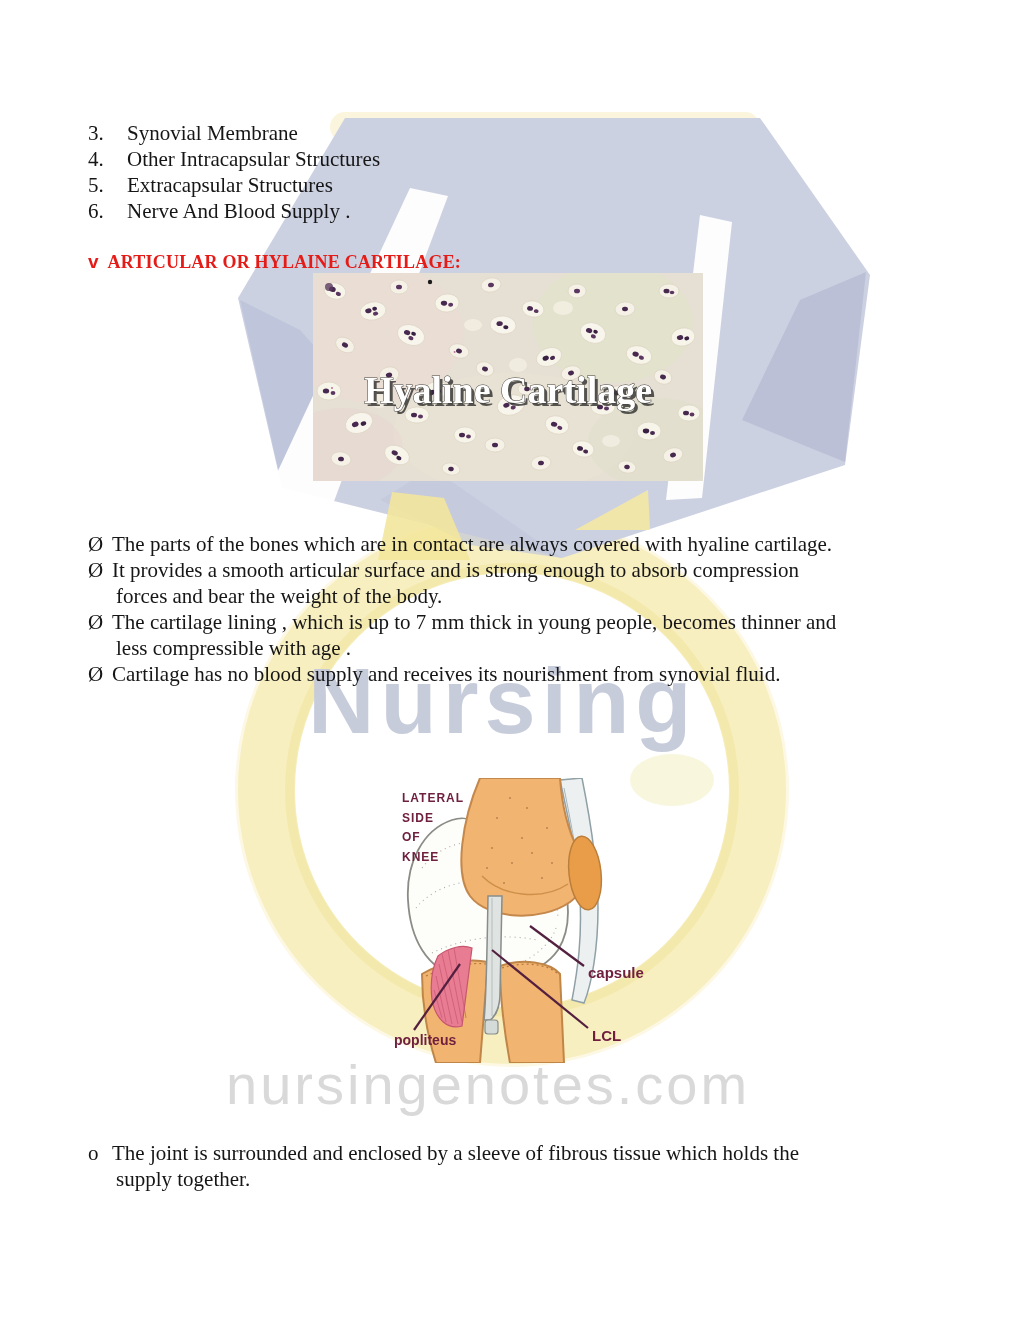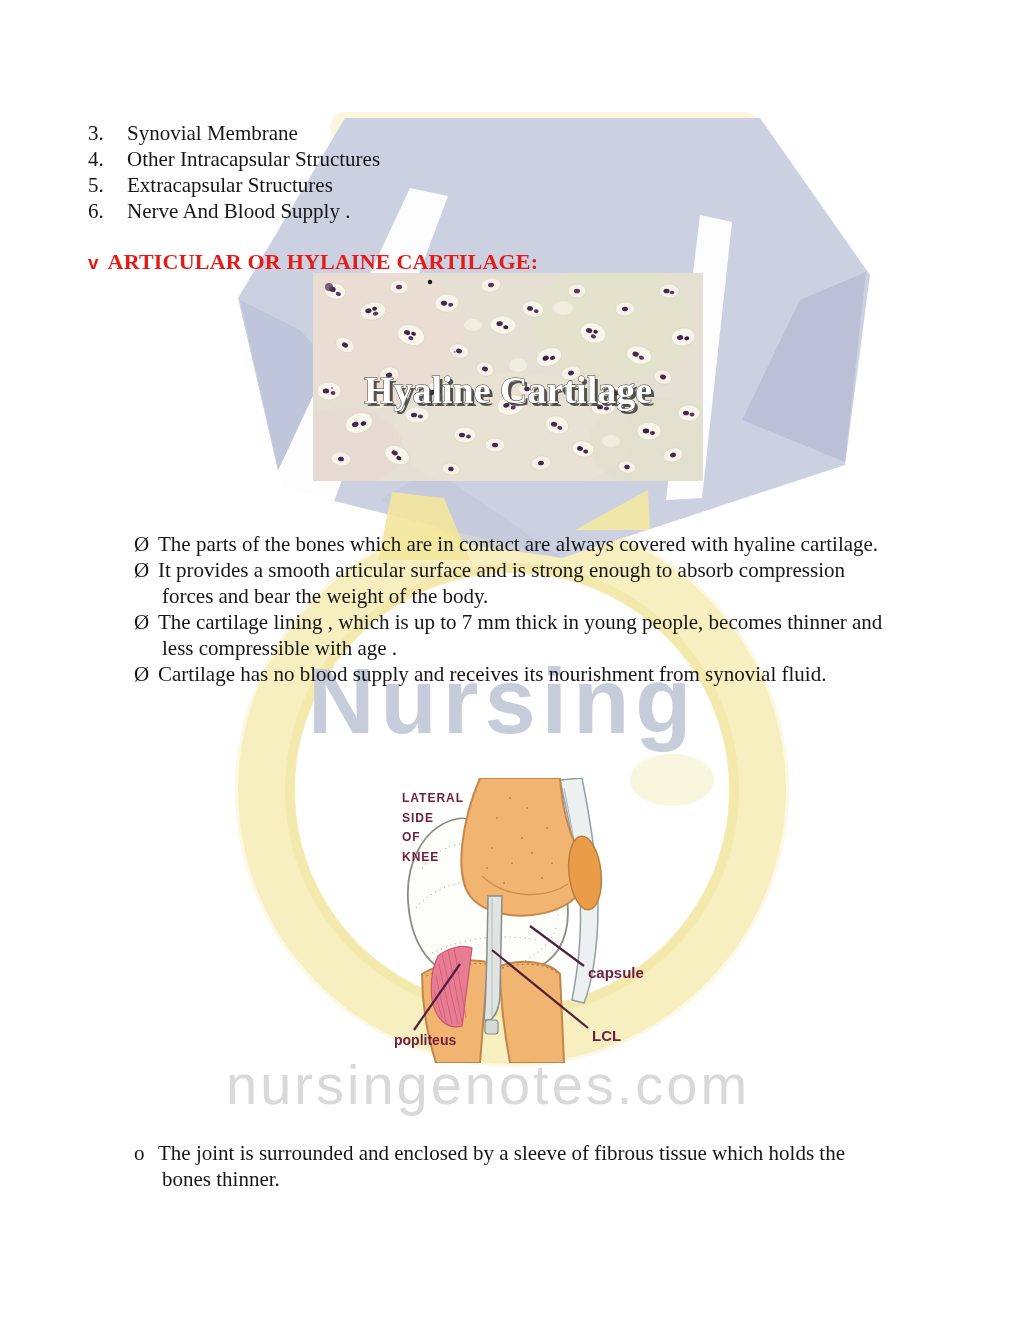--- a/index.html
+++ b/index.html
@@ -6,28 +6,28 @@
   .page{position:relative;width:1024px;height:1325px;background:#ffffff;overflow:hidden;
         font-family:"Liberation Serif",serif;color:#161616;}
   .layer{position:absolute;left:0;top:0;}
   
   .numlist{position:absolute;left:88px;top:120px;font-size:21px;}
   .nrow{display:flex;height:26px;line-height:26px;white-space:nowrap;}
   .nrow .num{width:39px;}
   
   .heading{position:absolute;left:88px;height:26px;line-height:24px;white-space:nowrap;color:#e51b17;}
   .heading .vmark{font-family:"Liberation Sans",sans-serif;font-weight:700;font-size:19px;margin-right:9px;}
-  .heading .htext{font-weight:700;font-size:22px;letter-spacing:.2px;}
+  .heading .htext{font-weight:700;font-size:18px;letter-spacing:.2px;}
   #heading-articular{top:250px;}
   #heading-capsule{top:736px;}
   
   .bullets{position:absolute;left:88px;font-size:21px;white-space:nowrap;}
   #cartilage-bullets{top:531px;}
   #capsule-bullets{top:1140px;}
-  .brow{height:26px;line-height:26px;margin-left:46px;}
+  .brow{height:26px;line-height:26px;}
   .brow .bmark{display:inline-block;width:24px;}
   .brow.indent{padding-left:28px;font-family:Liberation Serif, serif;}
   
   #cartilage-figure{position:absolute;left:313px;top:273px;width:390px;height:208px;}
   #knee-figure{position:absolute;left:392px;top:778px;width:272px;height:285px;}
   svg{display:block;}
 </style>
 </head>
 <body>
 
@@ -396,17 +396,17 @@
         <text x="2" y="267" font-size="14">popliteus</text>
       </g>
     </svg>
   </div>
 
   <div class="bullets" id="capsule-bullets">
     <div class="brow">
       <span class="bmark">o</span><span>The joint is surrounded and enclosed by a sleeve of fibrous tissue which holds the</span>
     </div>
     <div class="brow indent">
-      <span>bones thinner.</span>
+      <span>supply together.</span>
     </div>
   </div>
 
 </div>
 
 </body></html>

